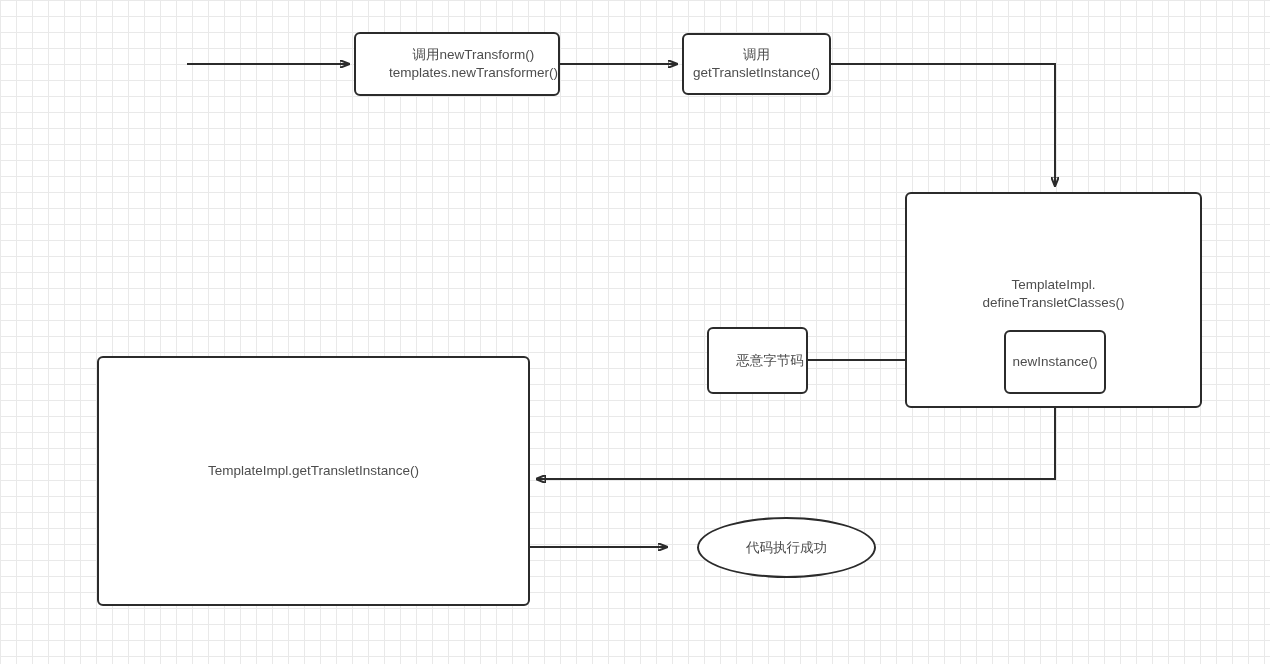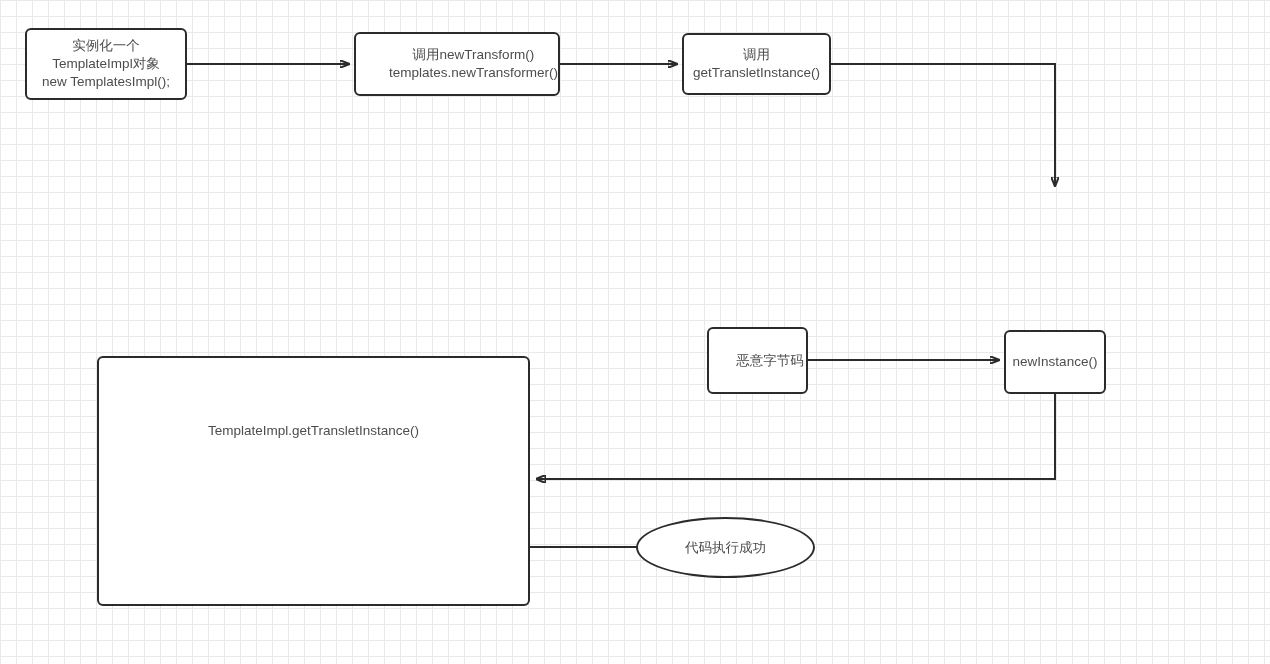--- a/index.html
+++ b/index.html
@@ -94,47 +94,46 @@
 
     <path d="M831,64 L1055,64 L1055,186" marker-end="url(#arrowhead)"></path>
 
     <path d="M808,360 L999,360" marker-end="url(#arrowhead)"></path>
 
     <path d="M1055,394 L1055,479 L536,479" marker-end="url(#arrowhead)"></path>
 
     <path d="M356,547 L667,547" marker-end="url(#arrowhead)"></path>
   </svg>
 
-  <div class="node" style="left:25px; top:28px; width:162px; height:72px;">
-    <span>实例化一个
-TemplateImpl对象
-new TemplatesImpl();</span>
-  </div>
 
   <div class="node" style="left:354px; top:32px; width:206px; height:64px;justify-content:flex-end;">
     <span>调用newTransform()
 templates.newTransformer()</span>
   </div>
 
   <div class="node" style="left:682px; top:33px; width:149px; height:62px;">
     <span>调用
 getTransletInstance()</span>
   </div>
 
+  <div class="node container" style="left:905px; top:192px; width:297px; height:216px; padding-top:82px;">
+    <span class="container-label">TemplateImpl.
+defineTransletClasses()</span>
+  </div>
 
   <div class="node" style="left:1004px; top:330px; width:102px; height:64px;">
     <span>newInstance()</span>
   </div>
 
   <div class="node" style="left:707px; top:327px; width:101px; height:67px;padding-left:25px;">
     <span>恶意字节码</span>
   </div>
 
-  <div class="node container" style="left:97px; top:356px; width:433px; height:250px; padding-top:64px;">
+  <div class="node container" style="left:97px; top:356px; width:433px; height:250px; padding-top:104px;">
     <span class="container-label">TemplateImpl.getTransletInstance()</span>
   </div>
 
 
-  <div class="ellipse" style="left:636px; top:517px; width:179px; height:61px;">
+  <div class="ellipse" style="left:697px; top:517px; width:179px; height:61px;">
     <span>代码执行成功</span>
   </div>
 
 </div>
 
 </body></html>

